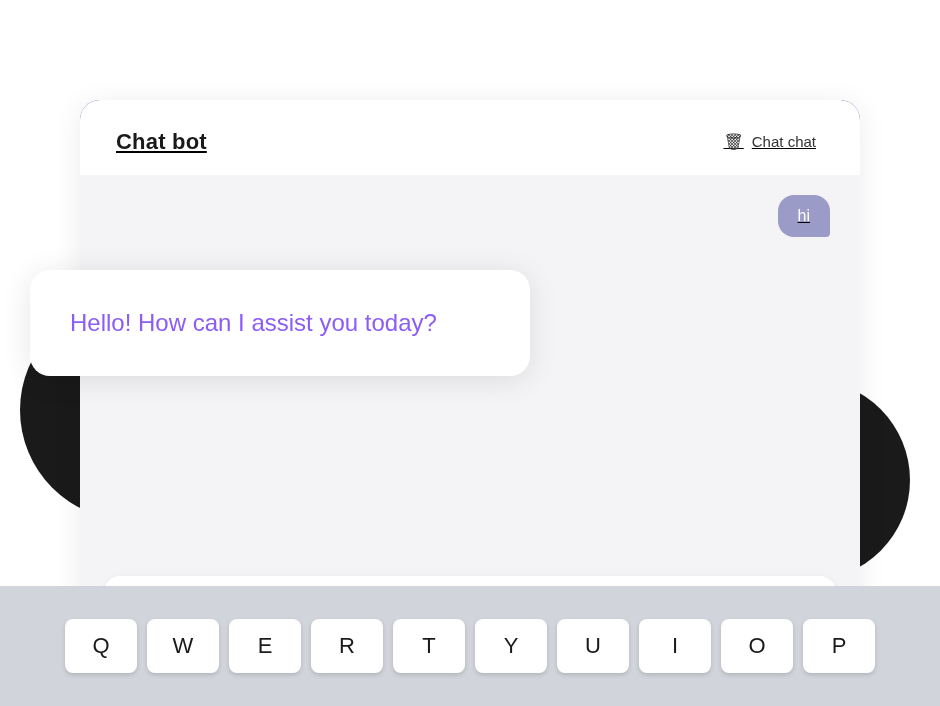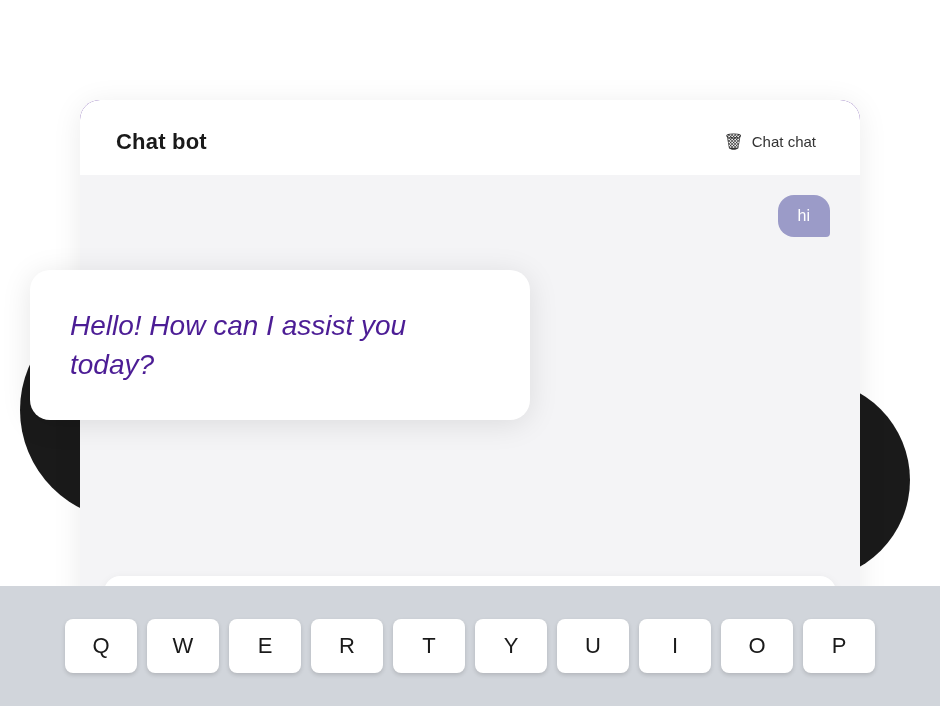--- a/index.html
+++ b/index.html
@@ -49,20 +49,21 @@
       left: 80px;
       top: 100px;
       width: 780px;
       height: 580px;
       background: #4c1d95;
       border-radius: 20px;
       z-index: 1;
       display: flex;
       flex-direction: column;
       box-shadow: 0 4px 30px rgba(0,0,0,0.08);
+      text-decoration: underline;
     }
 
     
     .chat-header {
       display: flex;
       align-items: center;
       justify-content: space-between;
       padding: 28px 36px 20px 36px;
       background: #ffffff;
       border-radius: 20px 20px 0 0;
@@ -125,25 +126,24 @@
       top: 270px;
       width: 500px;
       background: #ffffff;
       border-radius: 20px;
       padding: 36px 40px;
       box-shadow: 0 4px 30px rgba(0,0,0,0.10);
       z-index: 10;
     }
 
     .bot-bubble-text {
-      font-size: 28px;
-      font-weight: 400;
-      color: #4c1d95;
+      font-size: 24px;
+      font-weight: 400;
+      color: #8b5cf6;
       line-height: 1.4;
-      font-style: italic;
     }
 
     
     .input-area {
       padding: 16px 24px 24px 24px;
       background: #f4f4f6;
       border-radius: 0 0 20px 20px;
     }
 
     .input-container {

